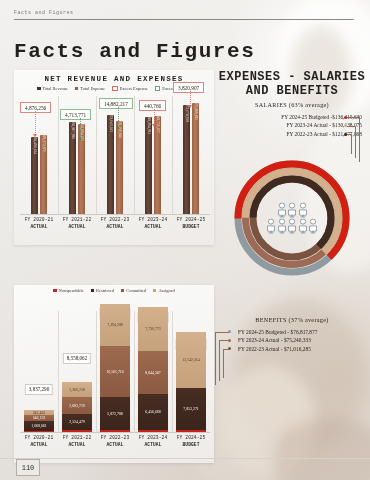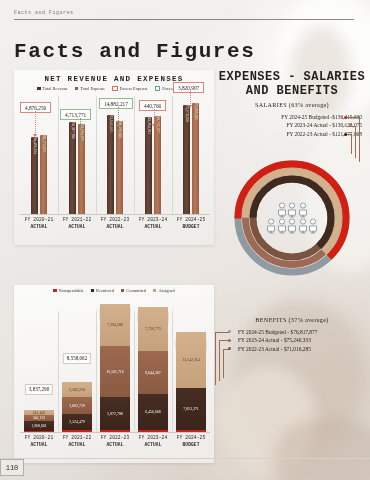--- a/index.html
+++ b/index.html
@@ -129,21 +129,21 @@
   
   #donut{position:absolute;left:232px;top:158px;width:120px;height:120px;}
   .people{
     position:absolute;left:50%;top:50%;transform:translate(-50%,-50%);
     display:flex;flex-direction:column;align-items:center;gap:1px;
   }
   .prow{display:flex;gap:1.5px;}
 
   
   .pagenum{
-    position:absolute;left:0;bottom:4px;width:22px;height:15px;
+    position:absolute;left:16px;bottom:4px;width:22px;height:15px;
     border:1px solid #b4aea8;background:#eceae7;
     display:flex;align-items:center;justify-content:center;
     font-family:"Liberation Mono",monospace;font-size:7px;color:#2c2723;
   }
   .footrule{position:absolute;left:0;right:0;bottom:21px;height:1px;background:#d6d1cc;}
 </style>
 </head>
 <body>
 
 <div class="page">

